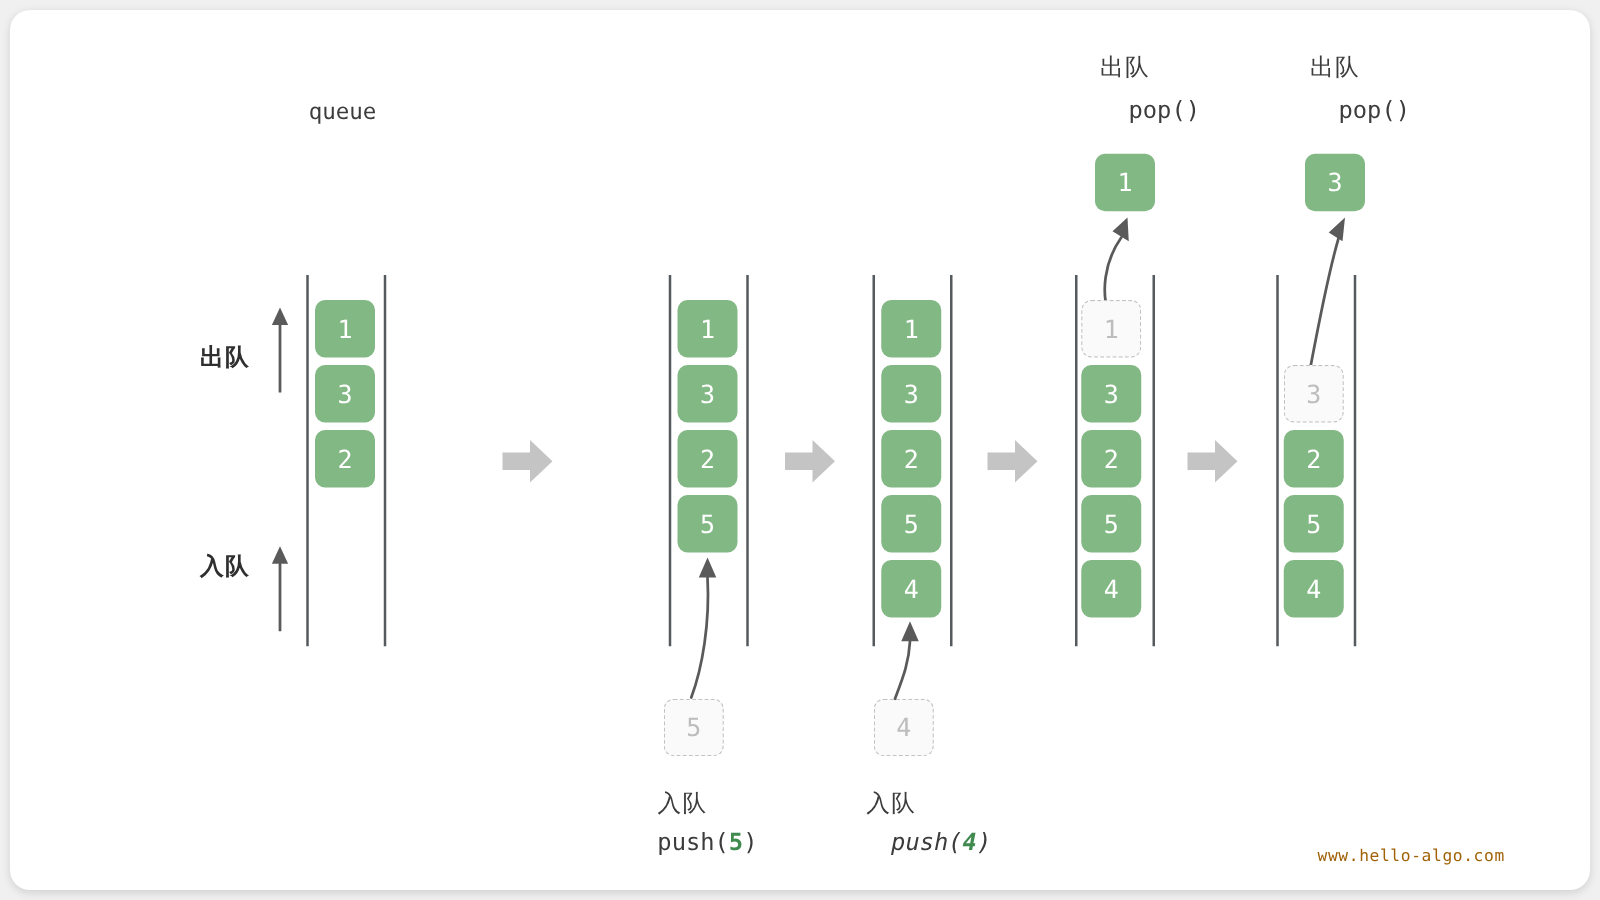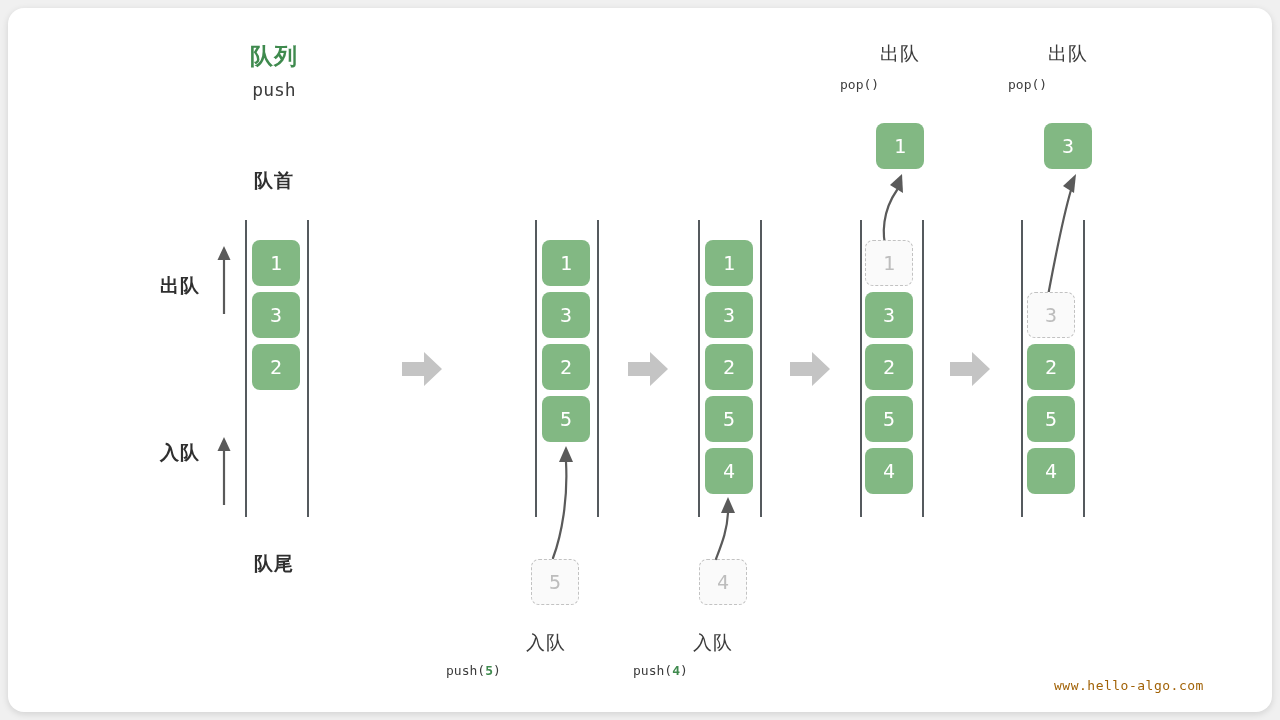--- a/index.html
+++ b/index.html
@@ -54,23 +54,23 @@
     text-align: right;
     letter-spacing: 1px;
   }
   .op-cn {
     font-size: 19px;
     color: #3c3c3c;
     text-align: center;
     letter-spacing: 1px;
   }
   .op-code {
-    font-size: 13px;
+    font-size: 19px;
     color: #3c3c3c;
-    text-align: left;
+    text-align: right;
     font-family: "DejaVu Sans Mono", "Liberation Mono", monospace;
     white-space: pre;
   }
   .op-code b { color: #3f8a4e; font-weight: bold; }
   .watermark {
     font-size: 13px;
     color: #a16207;
     font-family: "DejaVu Sans Mono", "Liberation Mono", monospace;
     letter-spacing: 0.5px;
   }
@@ -110,25 +110,22 @@
   .curve { position: absolute; overflow: visible; }
 
   
   .uparrow { position: absolute; width: 18px; height: 72px; }
 </style>
 </head>
 <body>
 
 <div id="card">
 
-  <div class="abs title-cn" style="left:186px; top:33px; width:160px;">队列</div>
-  <div class="abs title-en" style="left:186px; top:71px; width:160px;">push</div>
-
-  <div class="abs head-label" style="left:186px; top:160px; width:160px;">队首</div>
-  <div class="abs head-label" style="left:186px; top:543px; width:160px;">队尾</div>
+  <div class="abs title-en" style="left:186px; top:71px; width:160px;">queue</div>
+
 
   <div class="abs side-label" style="left:82px; top:265px; width:110px;">出队</div>
   <svg class="uparrow" style="left:207px; top:236px;" viewBox="0 0 18 72">
     <line x1="9" y1="70" x2="9" y2="12" stroke="#5a5a5a" stroke-width="2.2"></line>
     <polygon points="9,2 15.5,16 2.5,16" fill="#5a5a5a"></polygon>
   </svg>
 
   <div class="abs side-label" style="left:82px; top:432px; width:110px;">入队</div>
   <svg class="uparrow" style="left:207px; top:427px;" viewBox="0 0 18 72">
     <line x1="9" y1="70" x2="9" y2="12" stroke="#5a5a5a" stroke-width="2.2"></line>
@@ -177,21 +174,21 @@
     <div class="cell" style="left:697px; top:388px;">5</div>
     <div class="cell" style="left:697px; top:440px;">4</div>
   </div>
 
   <div class="cell ghost" style="left:691px; top:551px;">4</div>
   <svg class="curve" style="left:690px; top:483px; width:70px; height:72px;" viewBox="0 0 70 72">
     <path d="M 18 68 C 24 52 29 40 30 22" fill="none" stroke="#5a5a5a" stroke-width="2.2" stroke-linecap="round"></path>
     <polygon points="30,6 37,22 23,22" fill="#5a5a5a"></polygon>
   </svg>
   <div class="abs op-cn" style="left:645px; top:622px; width:120px;">入队</div>
-  <div class="abs op-code" style="left:625px; top:655px; width:160px;"><span>push(</span><b>4</b><span>)</span></div>
+  <div class="abs op-code" style="left:625px; top:655px; width:160px;font-style:italic;"><span>push(</span><b>4</b><span>)</span></div>
 
   <svg class="step-arrow" style="left:780px; top:339px;" viewBox="0 0 44 44">
     <polygon points="2,15 24,15 24,5 42,22 24,39 24,29 2,29" fill="#c4c4c4"></polygon>
   </svg>
 
   <div class="abs op-cn" style="left:832px; top:33px; width:120px;">出队</div>
   <div class="abs op-code" style="left:832px; top:69px; width:120px;">pop()</div>
   <div class="cell" style="left:868px; top:115px;">1</div>
   <svg class="curve" style="left:845px; top:158px; width:70px; height:90px;" viewBox="0 0 70 90">
     <path d="M 34 86 C 28 68 30 44 44 24" fill="none" stroke="#5a5a5a" stroke-width="2.2" stroke-linecap="round"></path>

